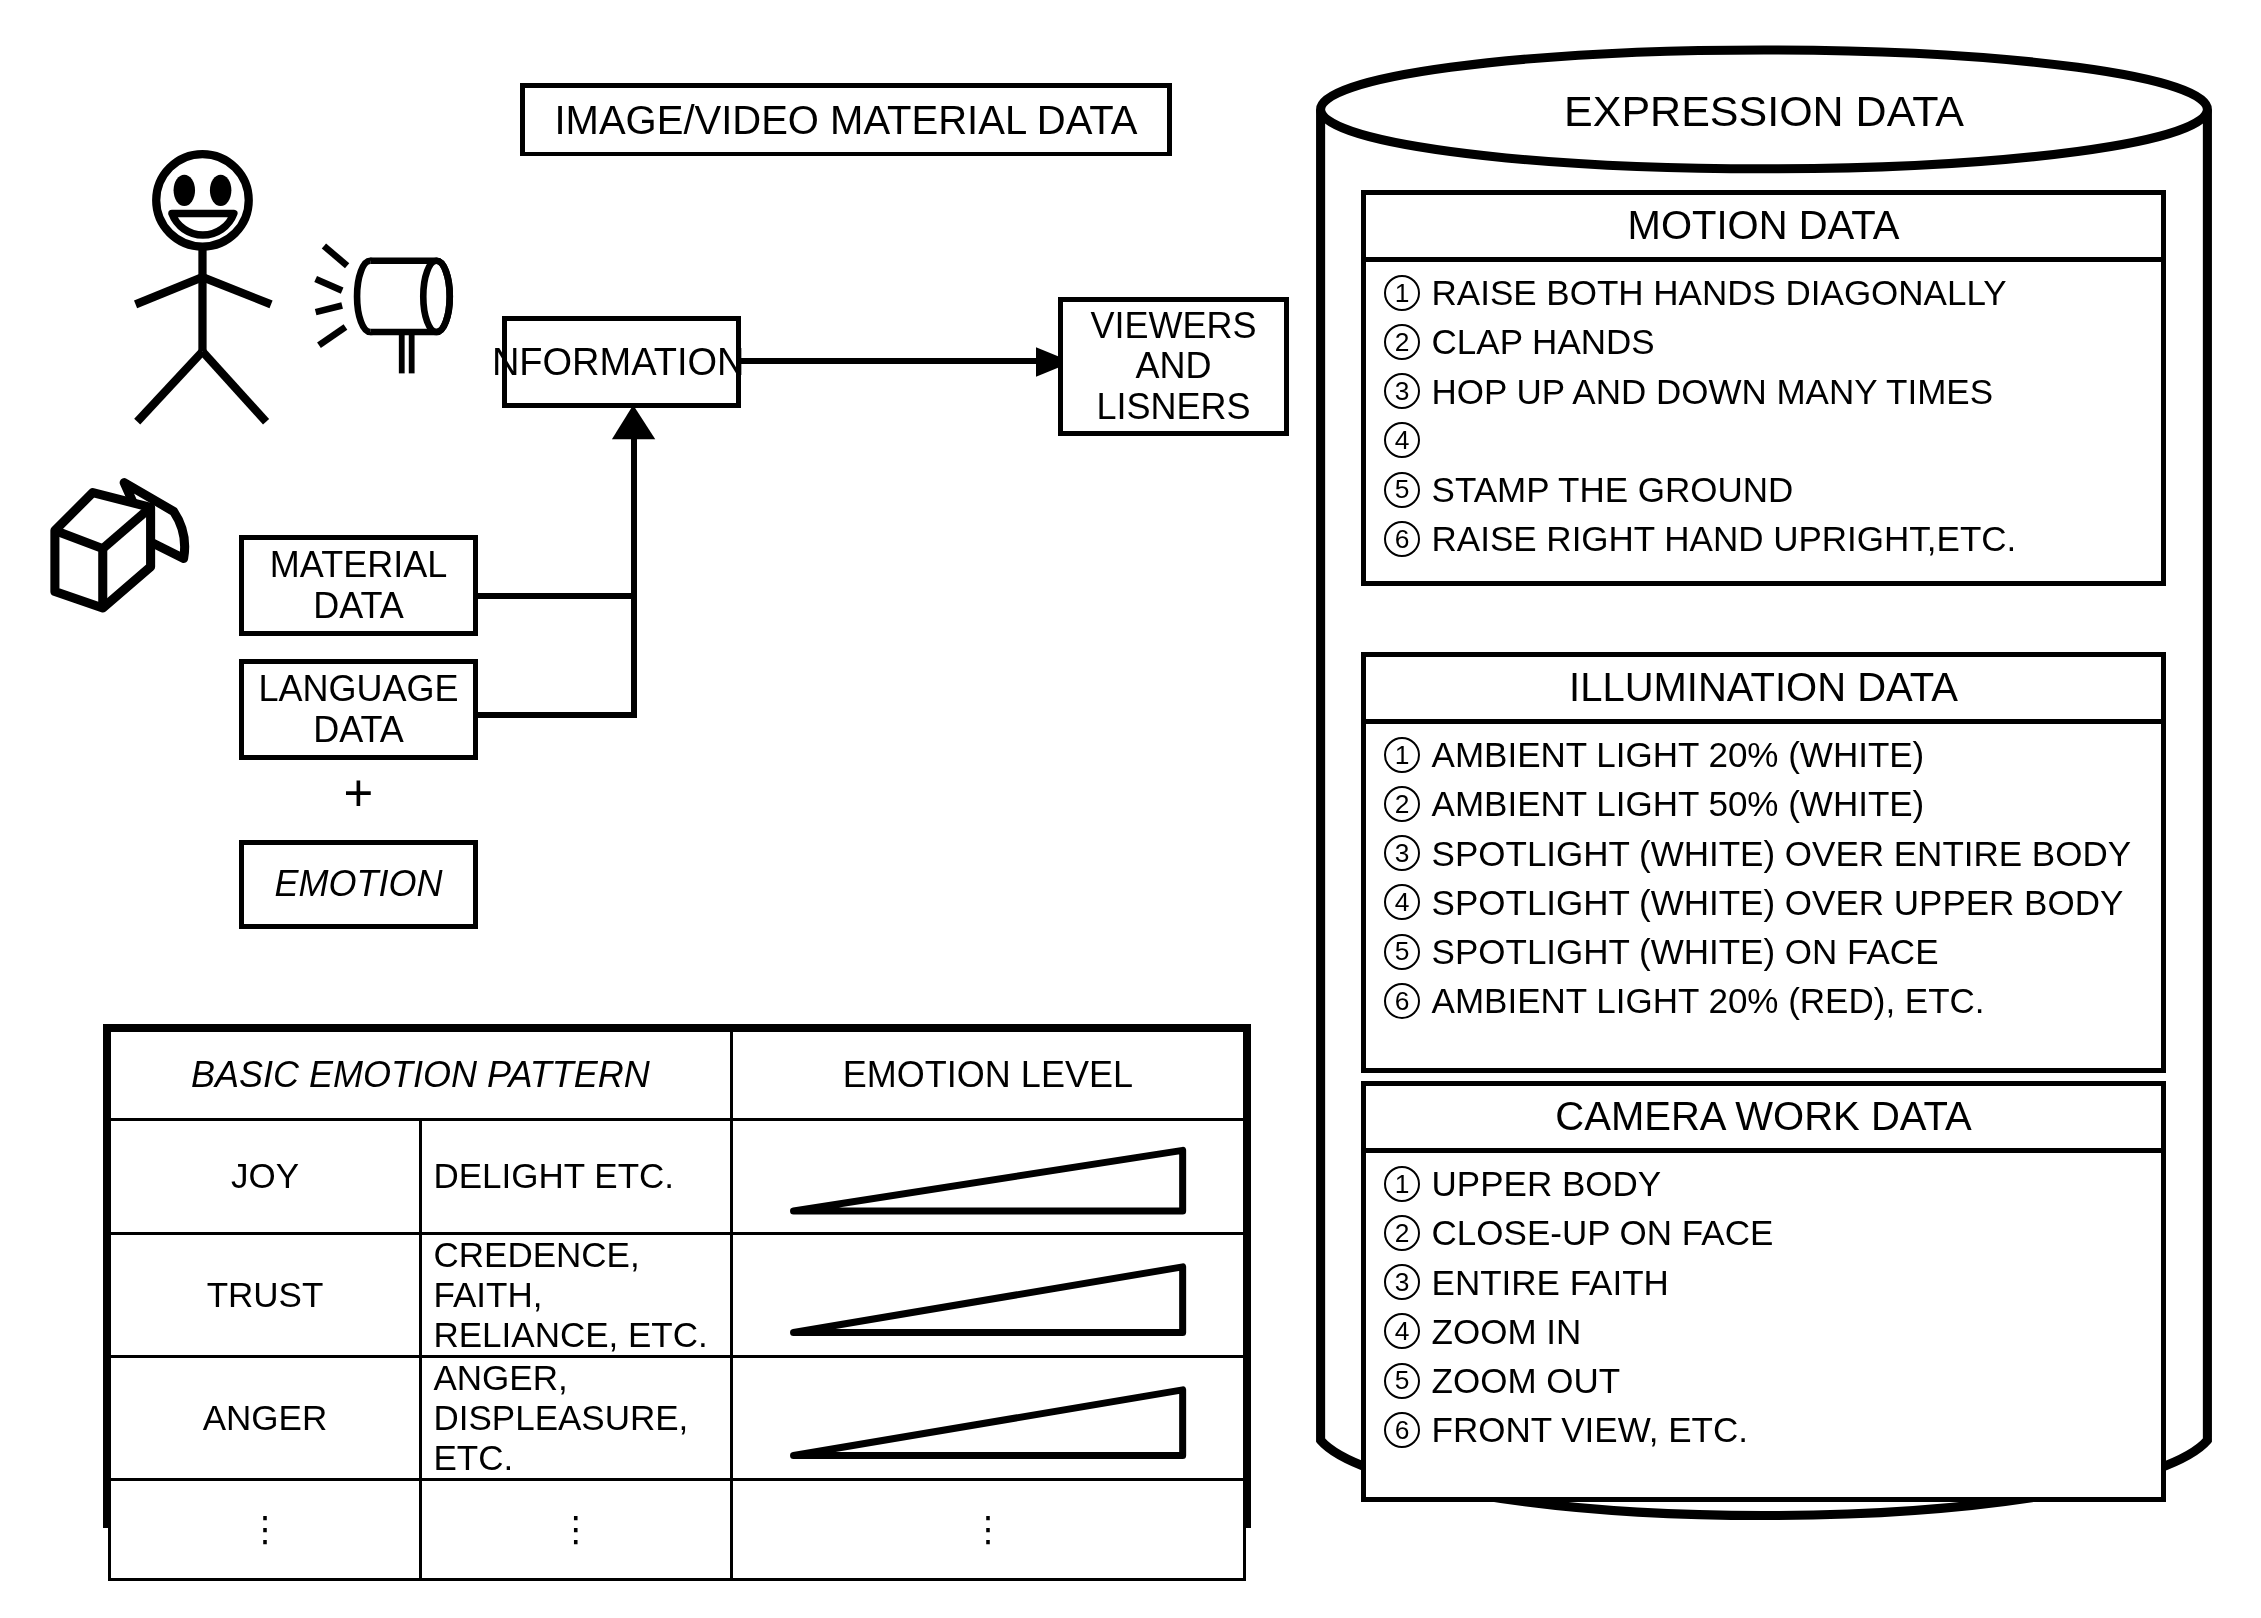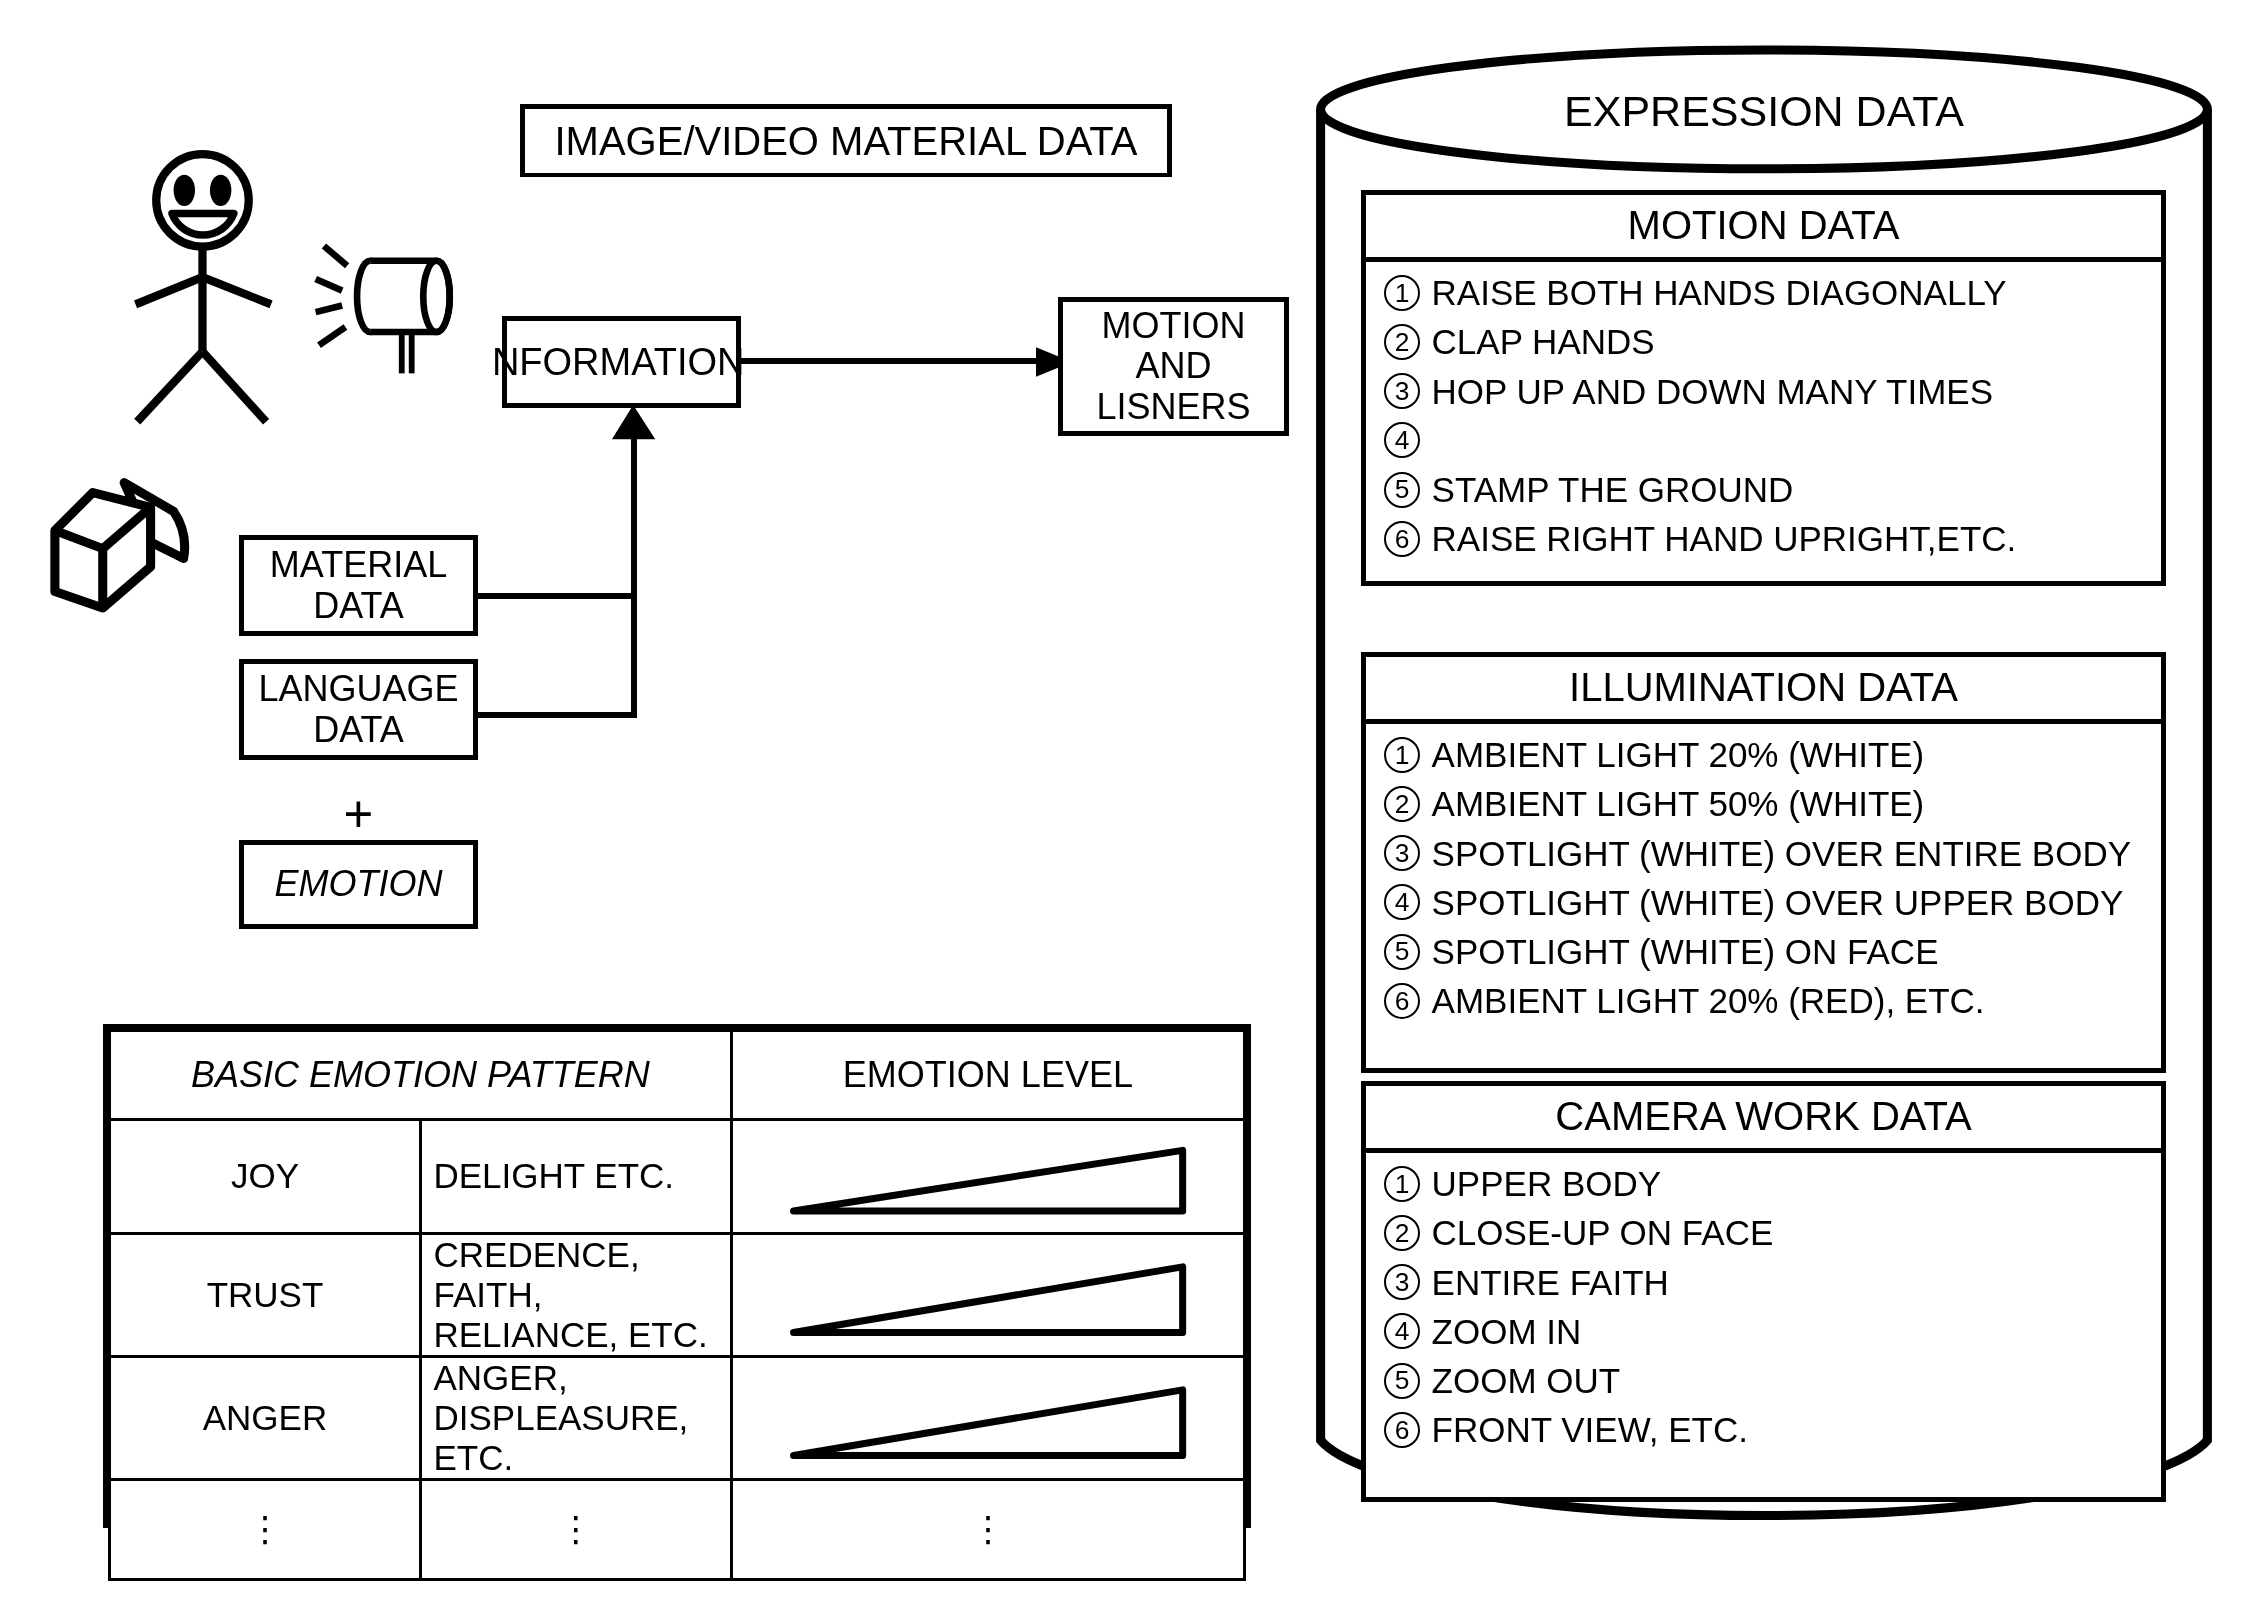--- a/index.html
+++ b/index.html
@@ -30,21 +30,21 @@
     align-items: center;
     justify-content: center;
     text-align: center;
     line-height: 1.12;
   }
   .box.split-top {
     border-bottom: 4.1px solid #000;
   }
   .t44 { font-size: 36px; }
   .t46 { font-size: 38px; }
-  .t48 { font-size: 40px; margin-top: 21px; }
+  .t48 { font-size: 40px; }
 
   
   #cylinder-shape {
     position: absolute;
     left: 1314px;
     top: 45px;
     width: 900px;
     height: 1486px;
   }
 
@@ -176,21 +176,21 @@
   <div class="box t46" style="left:502px; top:316px; width:239px; height:92px; overflow:visible; white-space:nowrap;">
     <span style="display:inline-block; transform:translateX(-3.3px);">NFORMATION</span>
   </div>
 
   <div class="line" style="left:741px; top:358px; width:305px; height:5.8px;"></div>
   <svg class="abs" style="left:1036px; top:342px; width:41px; height:40px;" viewBox="0 0 50 48">
     <path d="M0 6 L44 24 L0 42 Z" fill="#000"></path>
   </svg>
 
   <div class="box t44" style="left:1058px; top:297px; width:231px; height:139px; flex-direction:column;">
-    <span>MOTION</span>
+    <span>VIEWERS</span>
     <span>AND</span>
     <span>LISNERS</span>
   </div>
 
   <div class="box t44" style="left:239px; top:535px; width:239px; height:101px; flex-direction:column;">
     <span>MATERIAL</span>
     <span>DATA</span>
   </div>
 
   <div class="box t44" style="left:239px; top:659px; width:239px; height:101px; flex-direction:column;">

